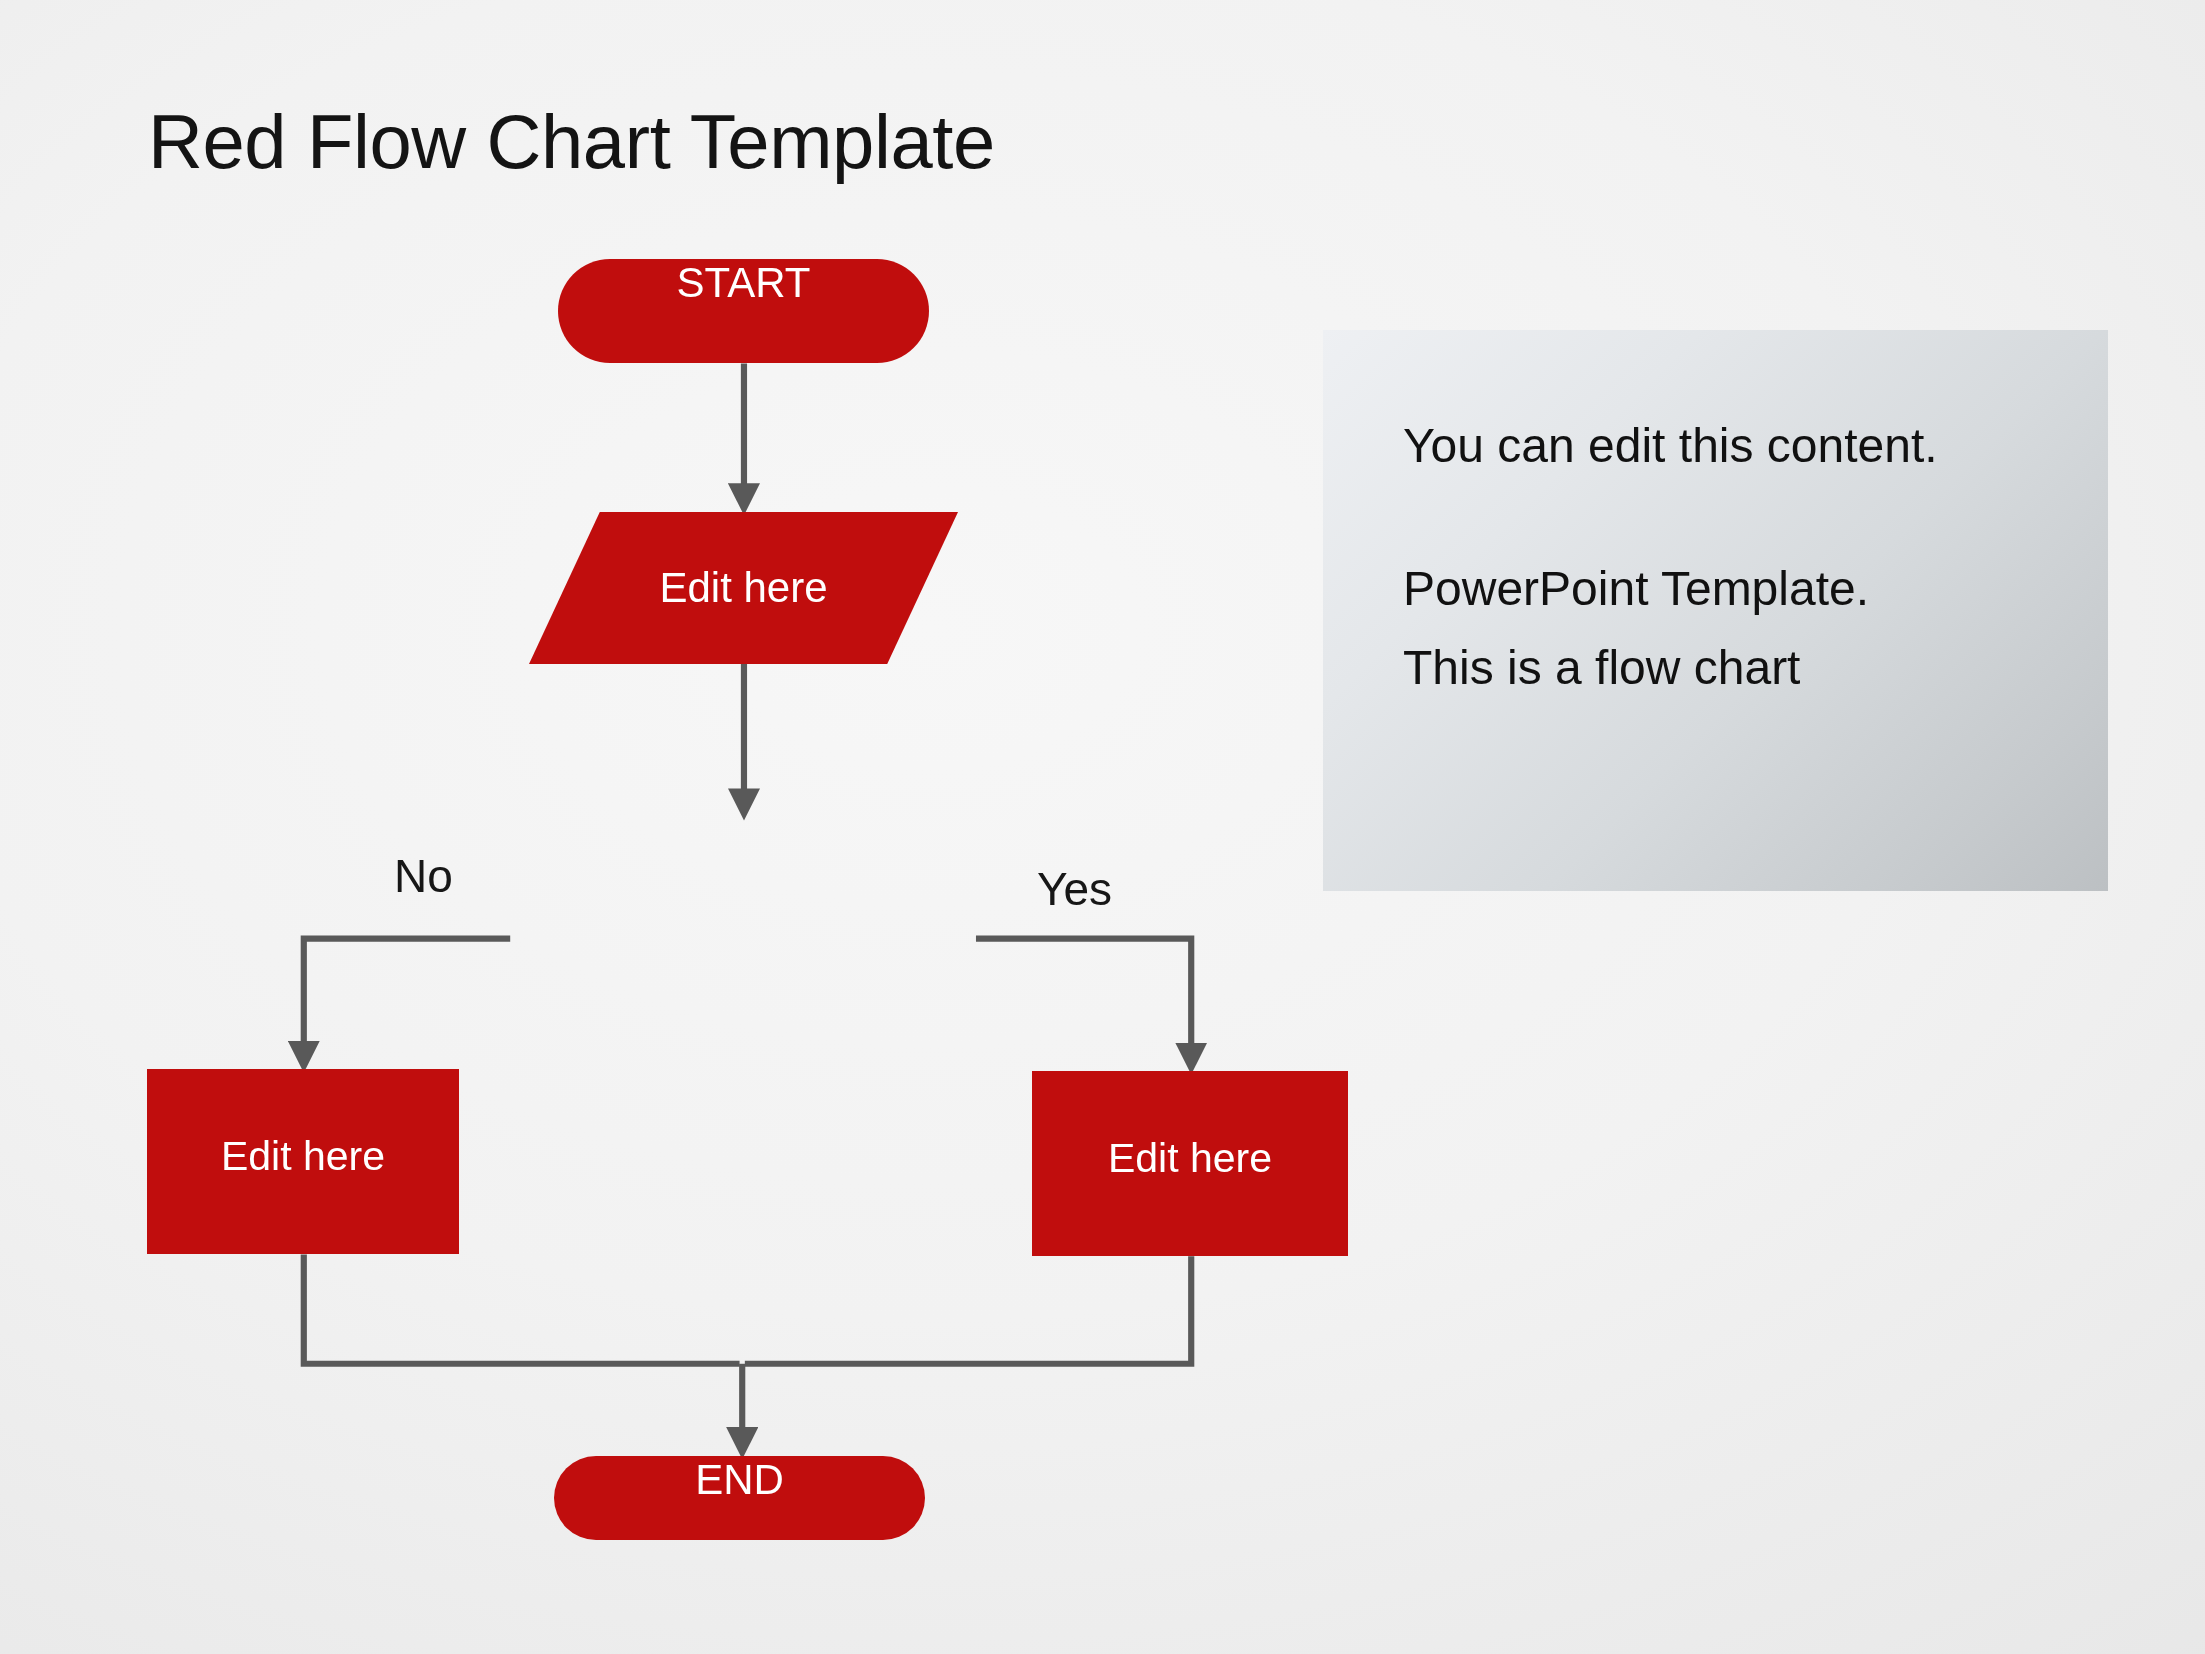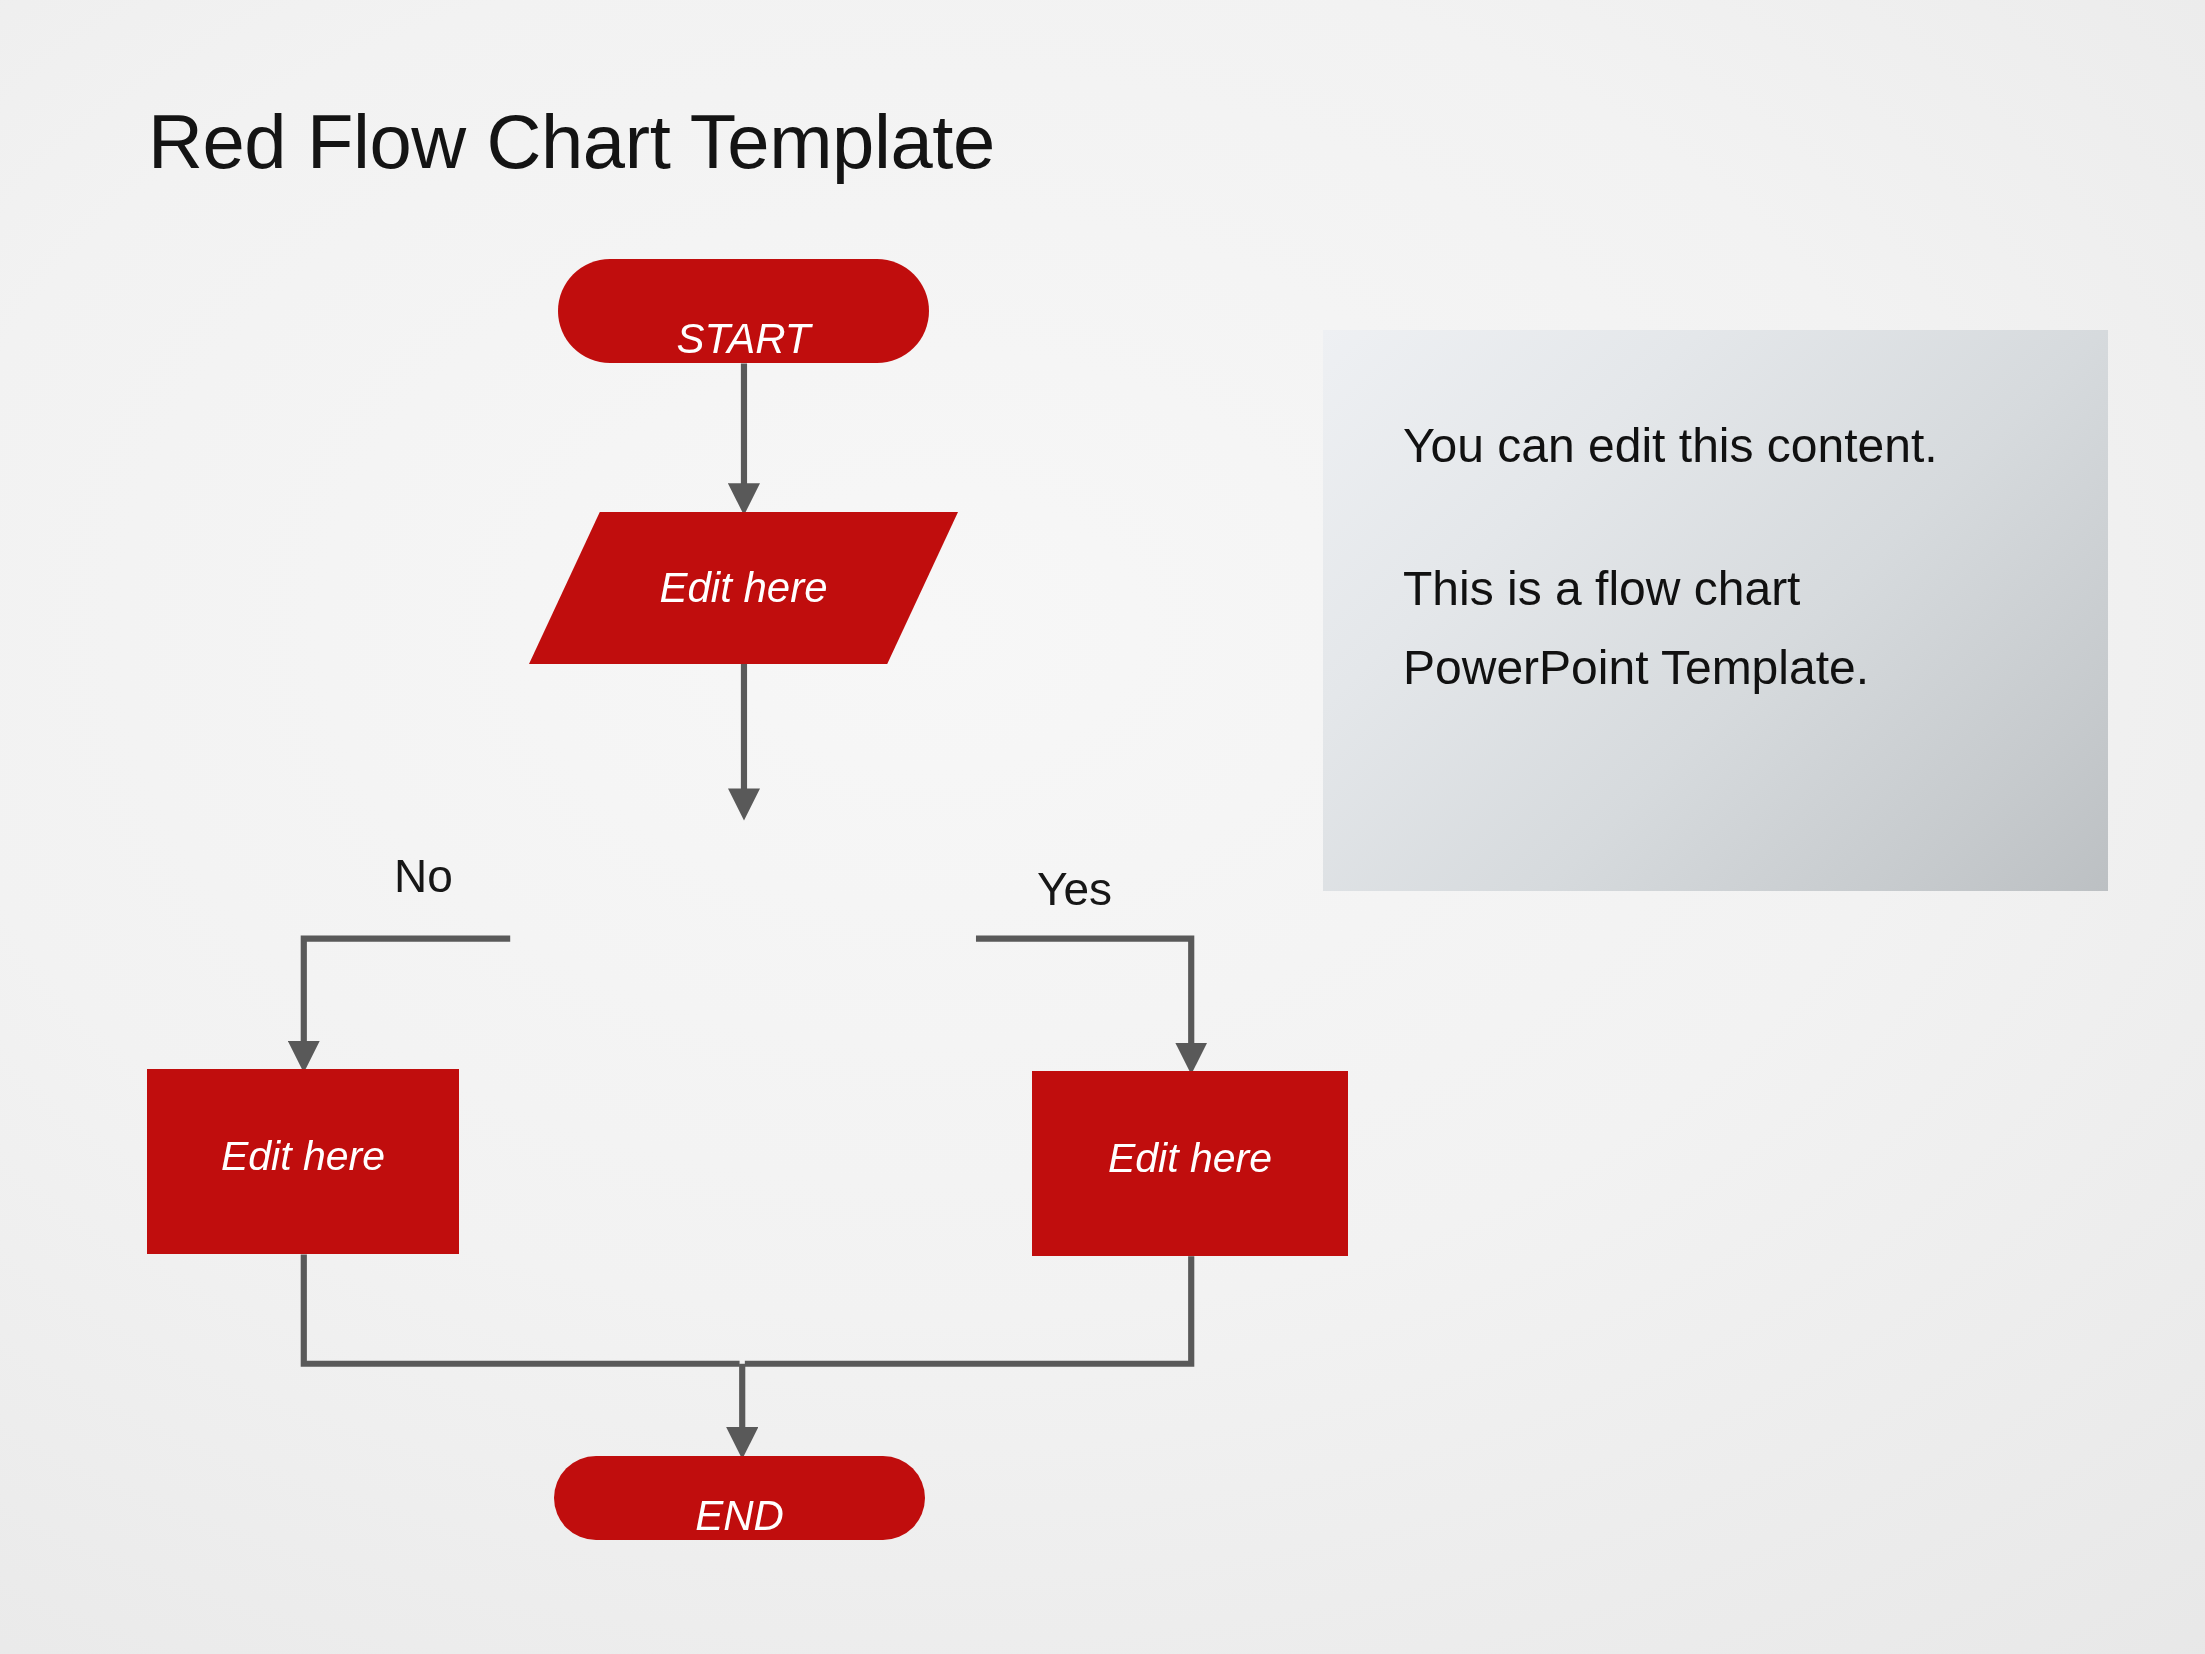--- a/index.html
+++ b/index.html
@@ -21,23 +21,22 @@
     font-size:76px;line-height:1.0;
     color:#141414;font-weight:400;letter-spacing:-0.4px;
     white-space:nowrap;
   }
 
   
   .shape{
     position:absolute;
     background:#C00D0D;
     color:#ffffff;
-    display:flex;align-items:flex-end;justify-content:center;
+    display:flex;align-items:flex-start;justify-content:center;
     text-align:center;
-    font-style:italic;
   }
   .pill{border-radius:8821px;}
 
   #node-start{
     left:558px;top:259px;width:371px;height:104px;
     font-size:42px;
   }
   #node-end{
     left:554px;top:1456px;width:371px;height:84px;
     font-size:42px;
@@ -167,19 +166,19 @@
   </div>
 
   <div class="shape pill" id="node-end">
     <span>END</span>
   </div>
 
   <div id="content-panel">
     <div class="panel-text">
       <p>You can edit this content.</p>
       <div class="panel-gap"></div>
+      <p>PowerPoint Template.</p>
       <p>This is a flow chart</p>
-      <p>PowerPoint Template.</p>
     </div>
   </div>
 
 </div>
 
 
 </body></html>

